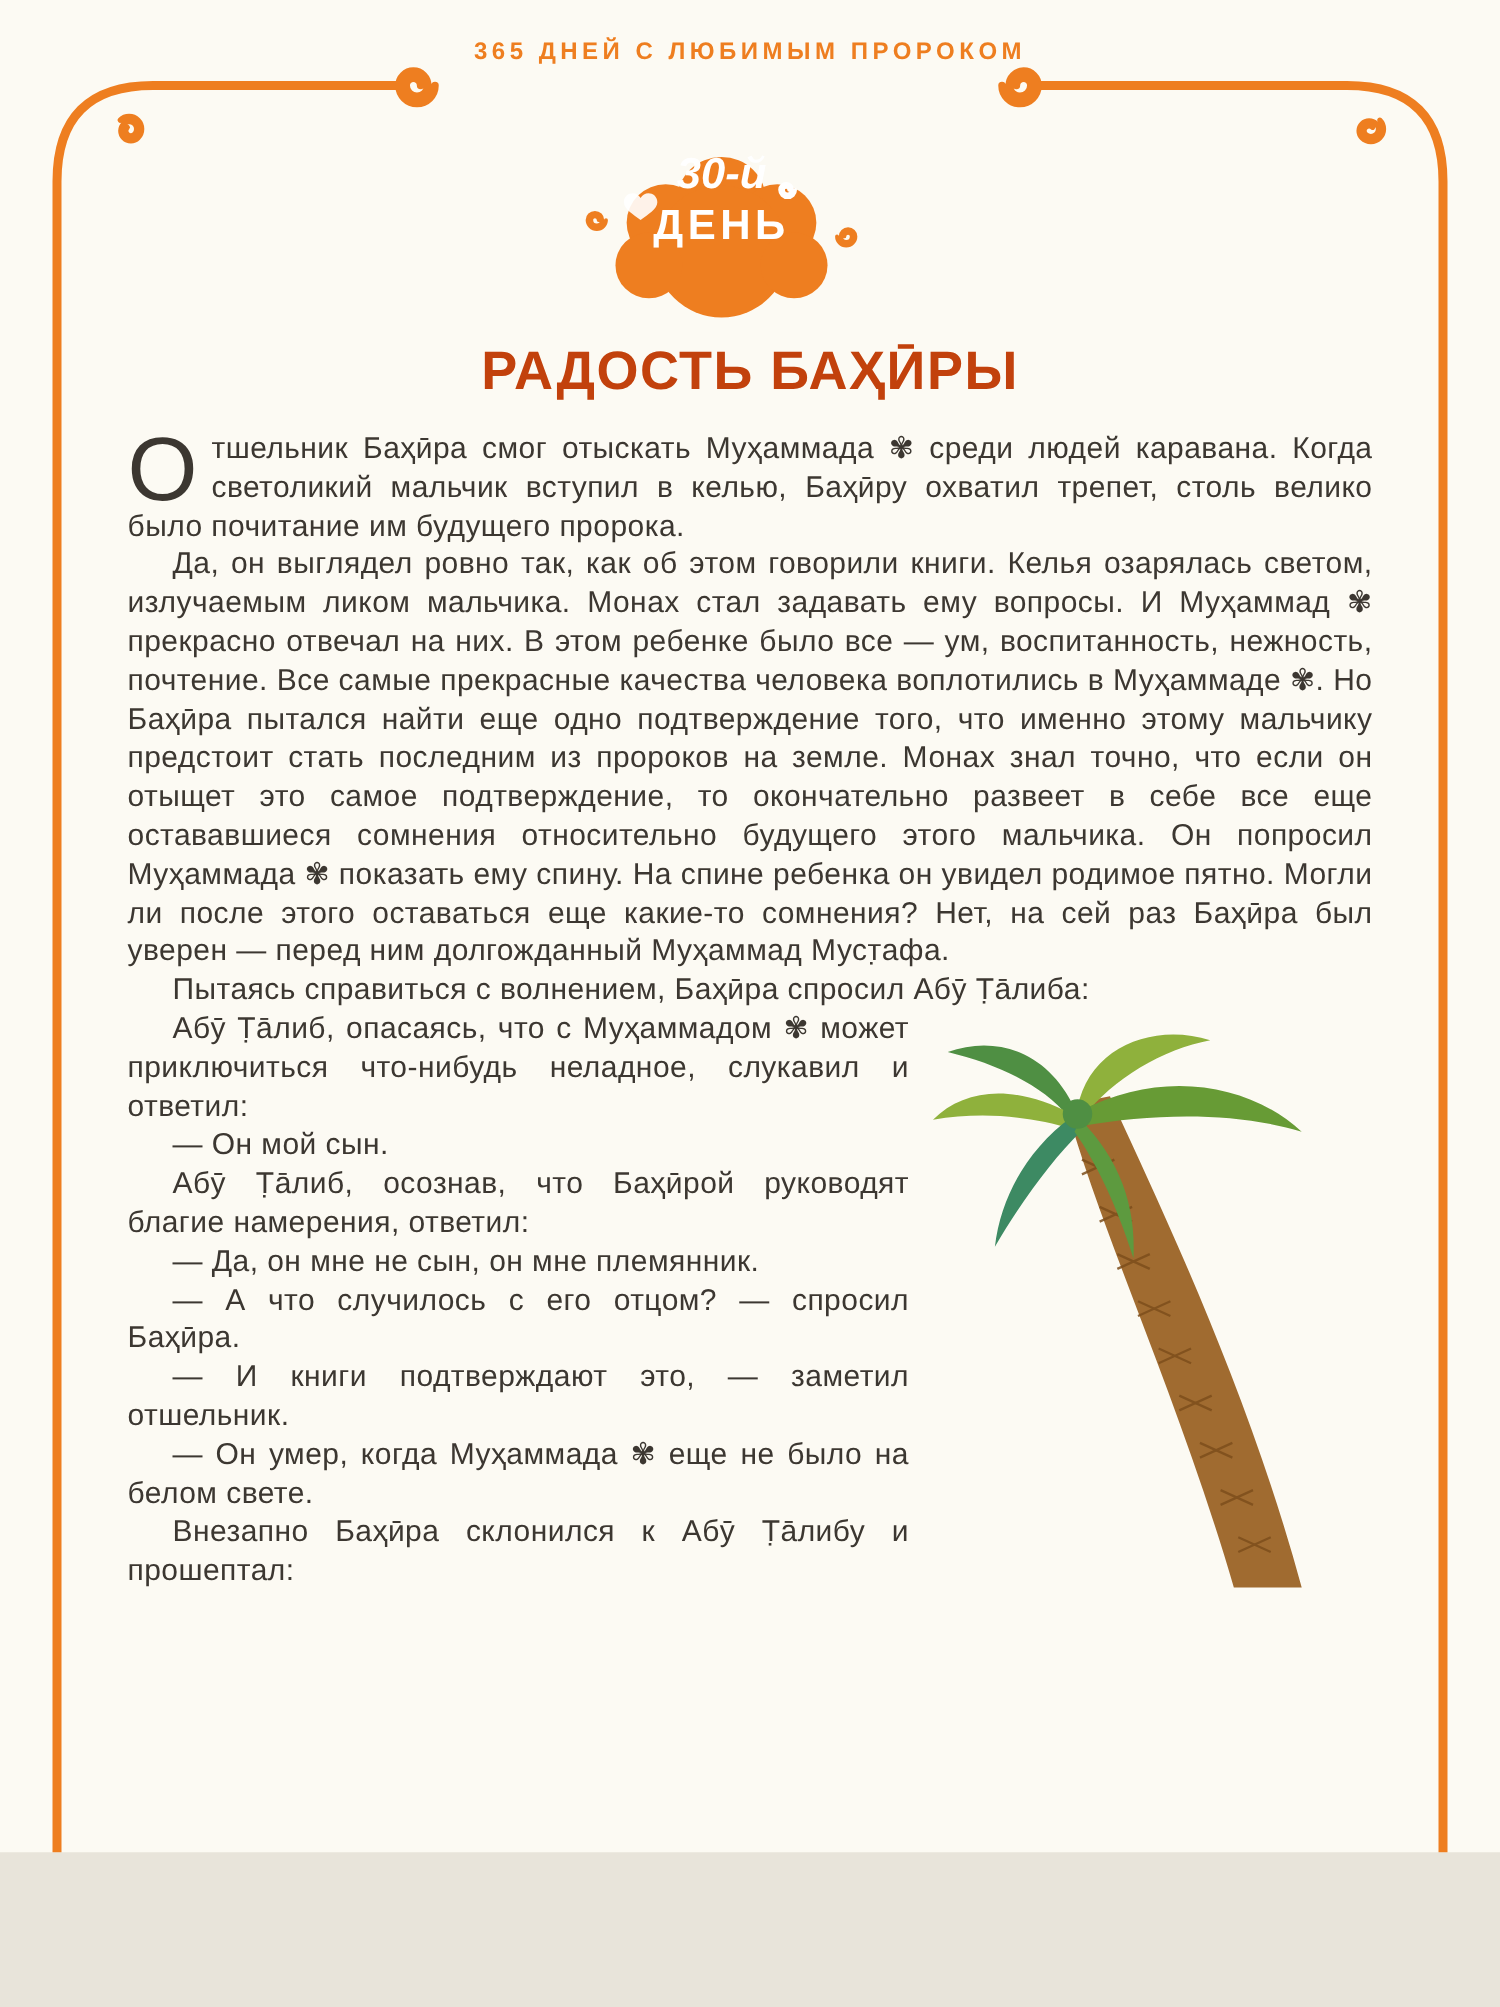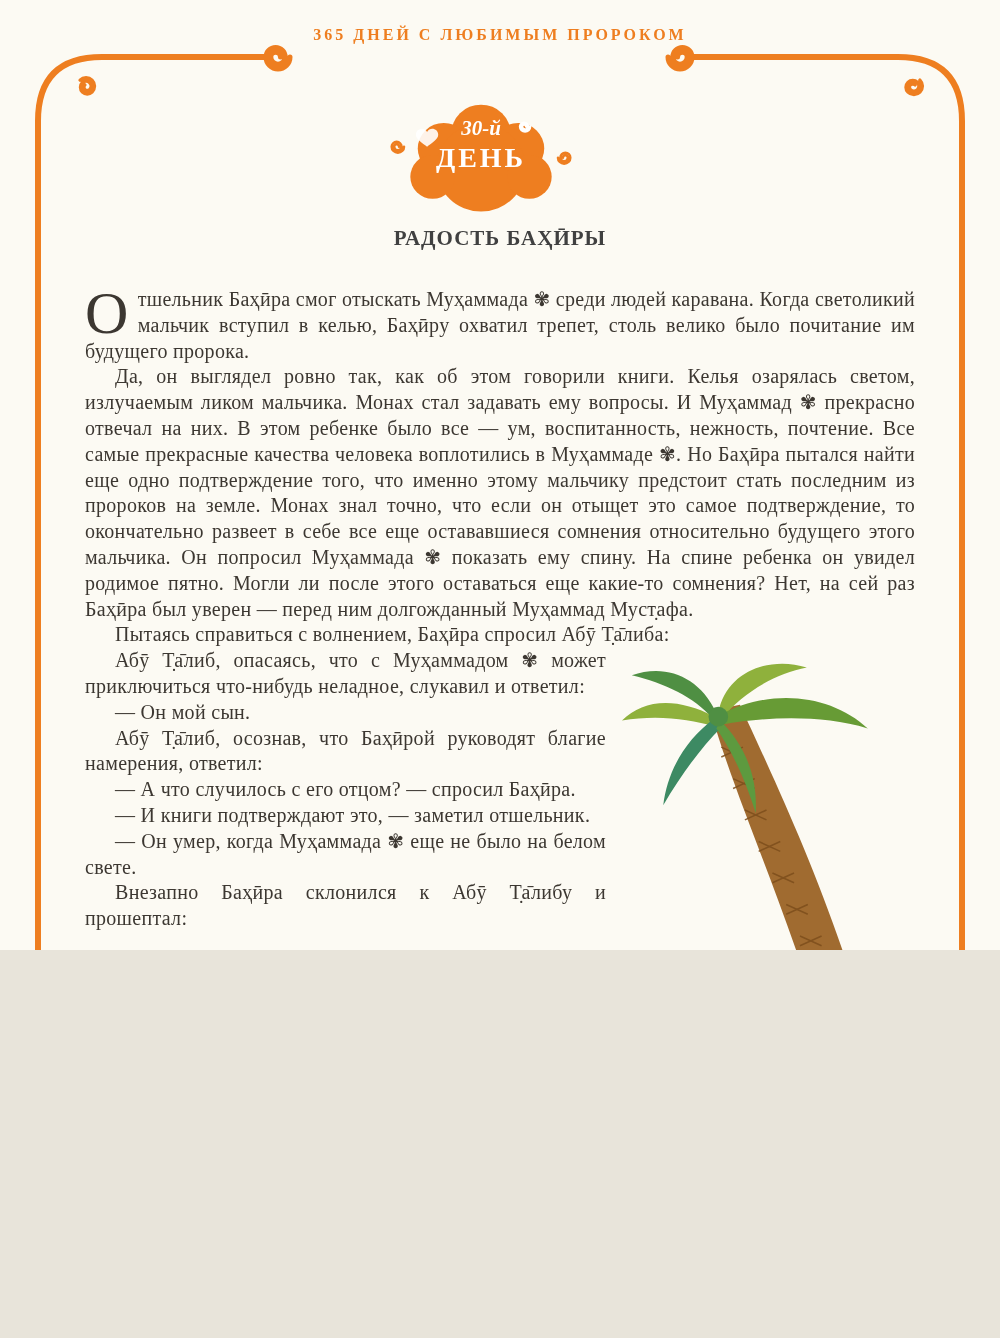--- a/index.html
+++ b/index.html
@@ -1,37 +1,37 @@
 <!DOCTYPE html>
 <html lang="ru"><head>
 <meta charset="utf-8">
 <style>
   html,body { margin:0; padding:0; background:#e8e4da; }
   .page {
-    position:relative; width:1000px; height:950px;
+    position:relative; width:1000px; height:1235px;
     background:#fcfaf3; overflow:hidden;
-    font-family:Liberation Serif, serif;
+    font-family:Liberation Sans, sans-serif;
   }
   .frame { position:absolute; inset:0; width:1000px; height:1338px; pointer-events:none; }
 
   .running-head {
     position:absolute; top:26px; left:0; right:0; text-align:center;
     color:#ee7e20; font-size:16px; font-weight:bold; letter-spacing:3px;
   }
 
   .badge { position:absolute; left:388px; top:90px; width:186px; height:128px; }
   .badge svg { position:absolute; inset:0; width:100%; height:100%; }
   .badge-text { position:absolute; inset:0; text-align:center; color:#ffffff; }
-  .badge-line1 { margin-top:26px; font-size:21px; font-weight:bold; font-style:italic; }
+  .badge-line1 { margin-top:10px; font-size:29px; font-weight:bold; font-style:italic; }
   .badge-line2 { margin-top:1px; font-size:28px; font-weight:bold; letter-spacing:3px; }
 
   .chapter-title {
     position:absolute; top:226px; left:0; right:0; margin:0;
-    text-align:center; font-size:21px; font-weight:bold;
-    letter-spacing:1px; color:#404040;
+    text-align:center; font-size:36px; font-weight:bold;
+    letter-spacing:1px; color:#c2410c;
   }
 
   .body-text {
     position:absolute; left:85px; right:85px; top:287px;
     font-size:20px; line-height:25.8px; color:#3c3731;
     text-align:justify; letter-spacing:0.3px;
   }
   .body-text p { margin:0; text-indent:30px; }
   .body-text p.lead { text-indent:0; }
   .dropcap {
@@ -121,20 +121,21 @@
           <path fill="#4f8f43" d="M98,60 C80,22 45,10 12,22 C45,30 76,44 94,66 Z"></path>
           <path fill="#8fb13c" d="M96,64 C58,44 24,46 2,68 C36,62 70,66 96,74 Z"></path>
           <path fill="#3d8a63" d="M96,66 C66,88 48,120 44,154 C64,120 84,94 102,76 Z"></path>
           <path fill="#5d9a3f" d="M102,68 C128,94 140,126 138,162 C126,124 112,96 98,76 Z"></path>
           <circle cx="100" cy="64" r="10" fill="#4f8f43"></circle>
         </svg>
       </div>
     <p>Абӯ Т̣а̄либ, опасаясь, что с Муҳаммадом ✾ может приключиться что-нибудь неладное, слукавил и ответил:</p>
         <p>— Он мой сын.</p>
         <p>Абӯ Т̣а̄либ, осознав, что Баҳӣрой руководят благие намерения, ответил:</p>
+        <p>— Да, он мне не сын, он мне племянник.</p>
         <p>— А что случилось с его отцом? — спросил Баҳӣра.</p>
         <p>— И книги подтверждают это, — заметил отшельник.</p>
         <p>— Он умер, когда Муҳаммада ✾ еще не было на белом свете.</p>
         <p>Внезапно Баҳӣра склонился к Абӯ Т̣а̄либу и прошептал:</p>
       </div>
   </div>
 
   <div class="folio">47</div>
 
 </div>

